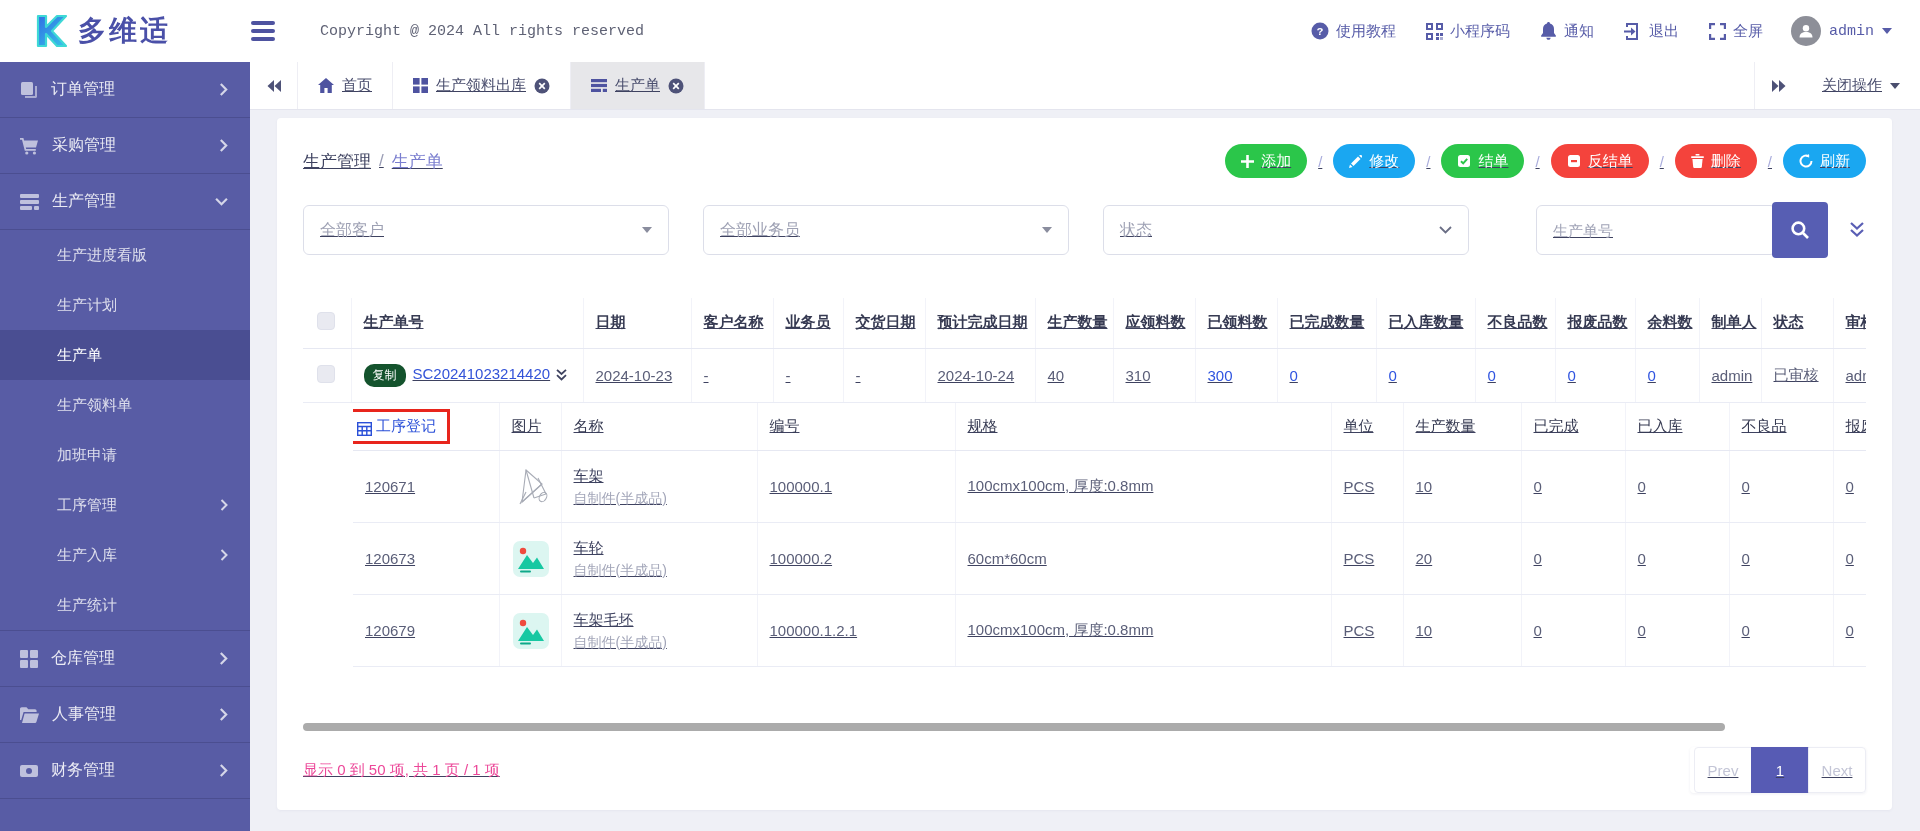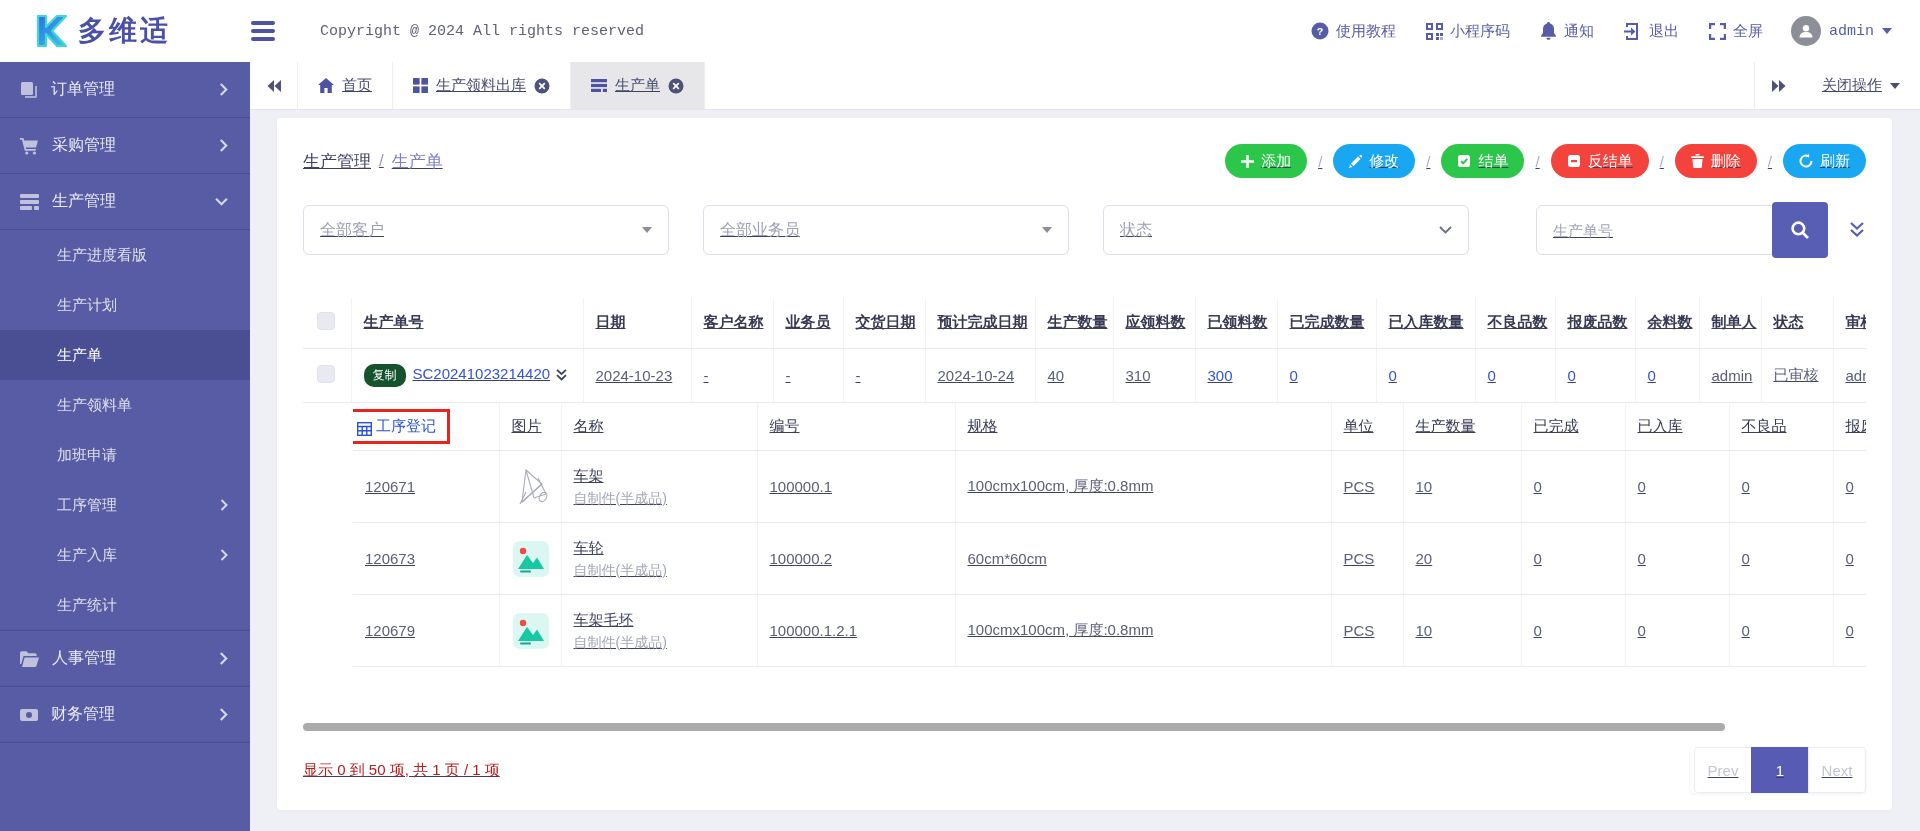--- a/index.html
+++ b/index.html
@@ -99,21 +99,21 @@
   .reg-wrap { position:relative; display:inline-flex; align-items:center; padding:6px 10px 6px 2px; }
   .reg-link { color:#2B50D8; display:inline-flex; align-items:flex-end; gap:4px; cursor:pointer; font-size:15px; }
   .red-annotation { position:absolute; left:-6px; top:-2px; right:-4px; bottom:-2px; border:3px solid #E8251C; pointer-events:none; }
   .pname { color:#3C405E; font-size:15px; line-height:20px; }
   .ptype { color:#A2A5B8; font-size:14px; line-height:19px; margin-top:3px; }
 
   
   .hscroll-track { margin-top:56px; width:1563px; }
   .hscroll { height:8px; width:1422px; background:#ABABAB; border-radius:4px; cursor:pointer; }
   .footer-row { margin-top:16px; display:flex; align-items:center; }
-  .summary { font-size:15px; color:#b91c1c; }
+  .summary { font-size:15px; color:#ec4899; }
   .pager { margin-left:auto; display:flex; background:#fff; border-radius:4px; box-shadow:0 1px 3px rgba(60,64,120,.08); }
   .page-btn { min-width:58px; height:46px; display:flex; align-items:center; justify-content:center; font-size:15px;
     color:#C3C5D6; border:1px solid #ECEDF4; cursor:pointer; margin-left:-1px; background:#fff; }
   .page-btn:first-child { margin-left:4px; border-radius:4px 0 0 4px; }
   .page-btn:last-child { border-radius:0 4px 4px 0; }
   .page-btn.active { background:#575BB4; border-color:#575BB4; color:#fff; }
 </style>
 </head>
 <body>
 
@@ -286,20 +286,36 @@
           <span>生产入库</span>
         <span class="chev">
             <svg width="8" height="12" viewBox="0 0 8 12">
               <path d="M1.5 1l5 5-5 5" fill="none" stroke="currentColor" stroke-width="2"></path>
             </svg>
           </span>
       </div>
       <div class="side-sub-item">
           <span>生产统计</span>
         </div>
+    </div>
+    <div class="side-item">
+      <span class="sicon">
+        <svg width="18" height="18" viewBox="0 0 18 18" fill="currentColor">
+            <rect x="0" y="0" width="8" height="8" rx="1"></rect>
+            <rect x="10" y="0" width="8" height="8" rx="1"></rect>
+            <rect x="0" y="10" width="8" height="8" rx="1"></rect>
+            <rect x="10" y="10" width="8" height="8" rx="1"></rect>
+          </svg>
+      </span>
+      <span>仓库管理</span>
+      <span class="chev">
+        <svg width="9" height="13" viewBox="0 0 8 12">
+            <path d="M1.5 1l5 5-5 5" fill="none" stroke="currentColor" stroke-width="2"></path>
+          </svg>
+      </span>
     </div>
     <div class="side-item">
       <span class="sicon">
         <svg width="19" height="16" viewBox="0 0 19 16" fill="currentColor">
             <path d="M0 2 C0 1 .7 .2 1.7 .2 L6.5 .2 L8.3 2.2 L15 2.2 C16 2.2 16.6 3 16.6 4 L16.6 5 L3.6 5 L1.2 13 L0 13 Z"></path>
             <path d="M4.6 6.4 L19 6.4 L16.4 15 C16.2 15.6 15.7 16 15.1 16 L2 16 Z"></path>
           </svg>
       </span>
       <span>人事管理</span>
       <span class="chev">

